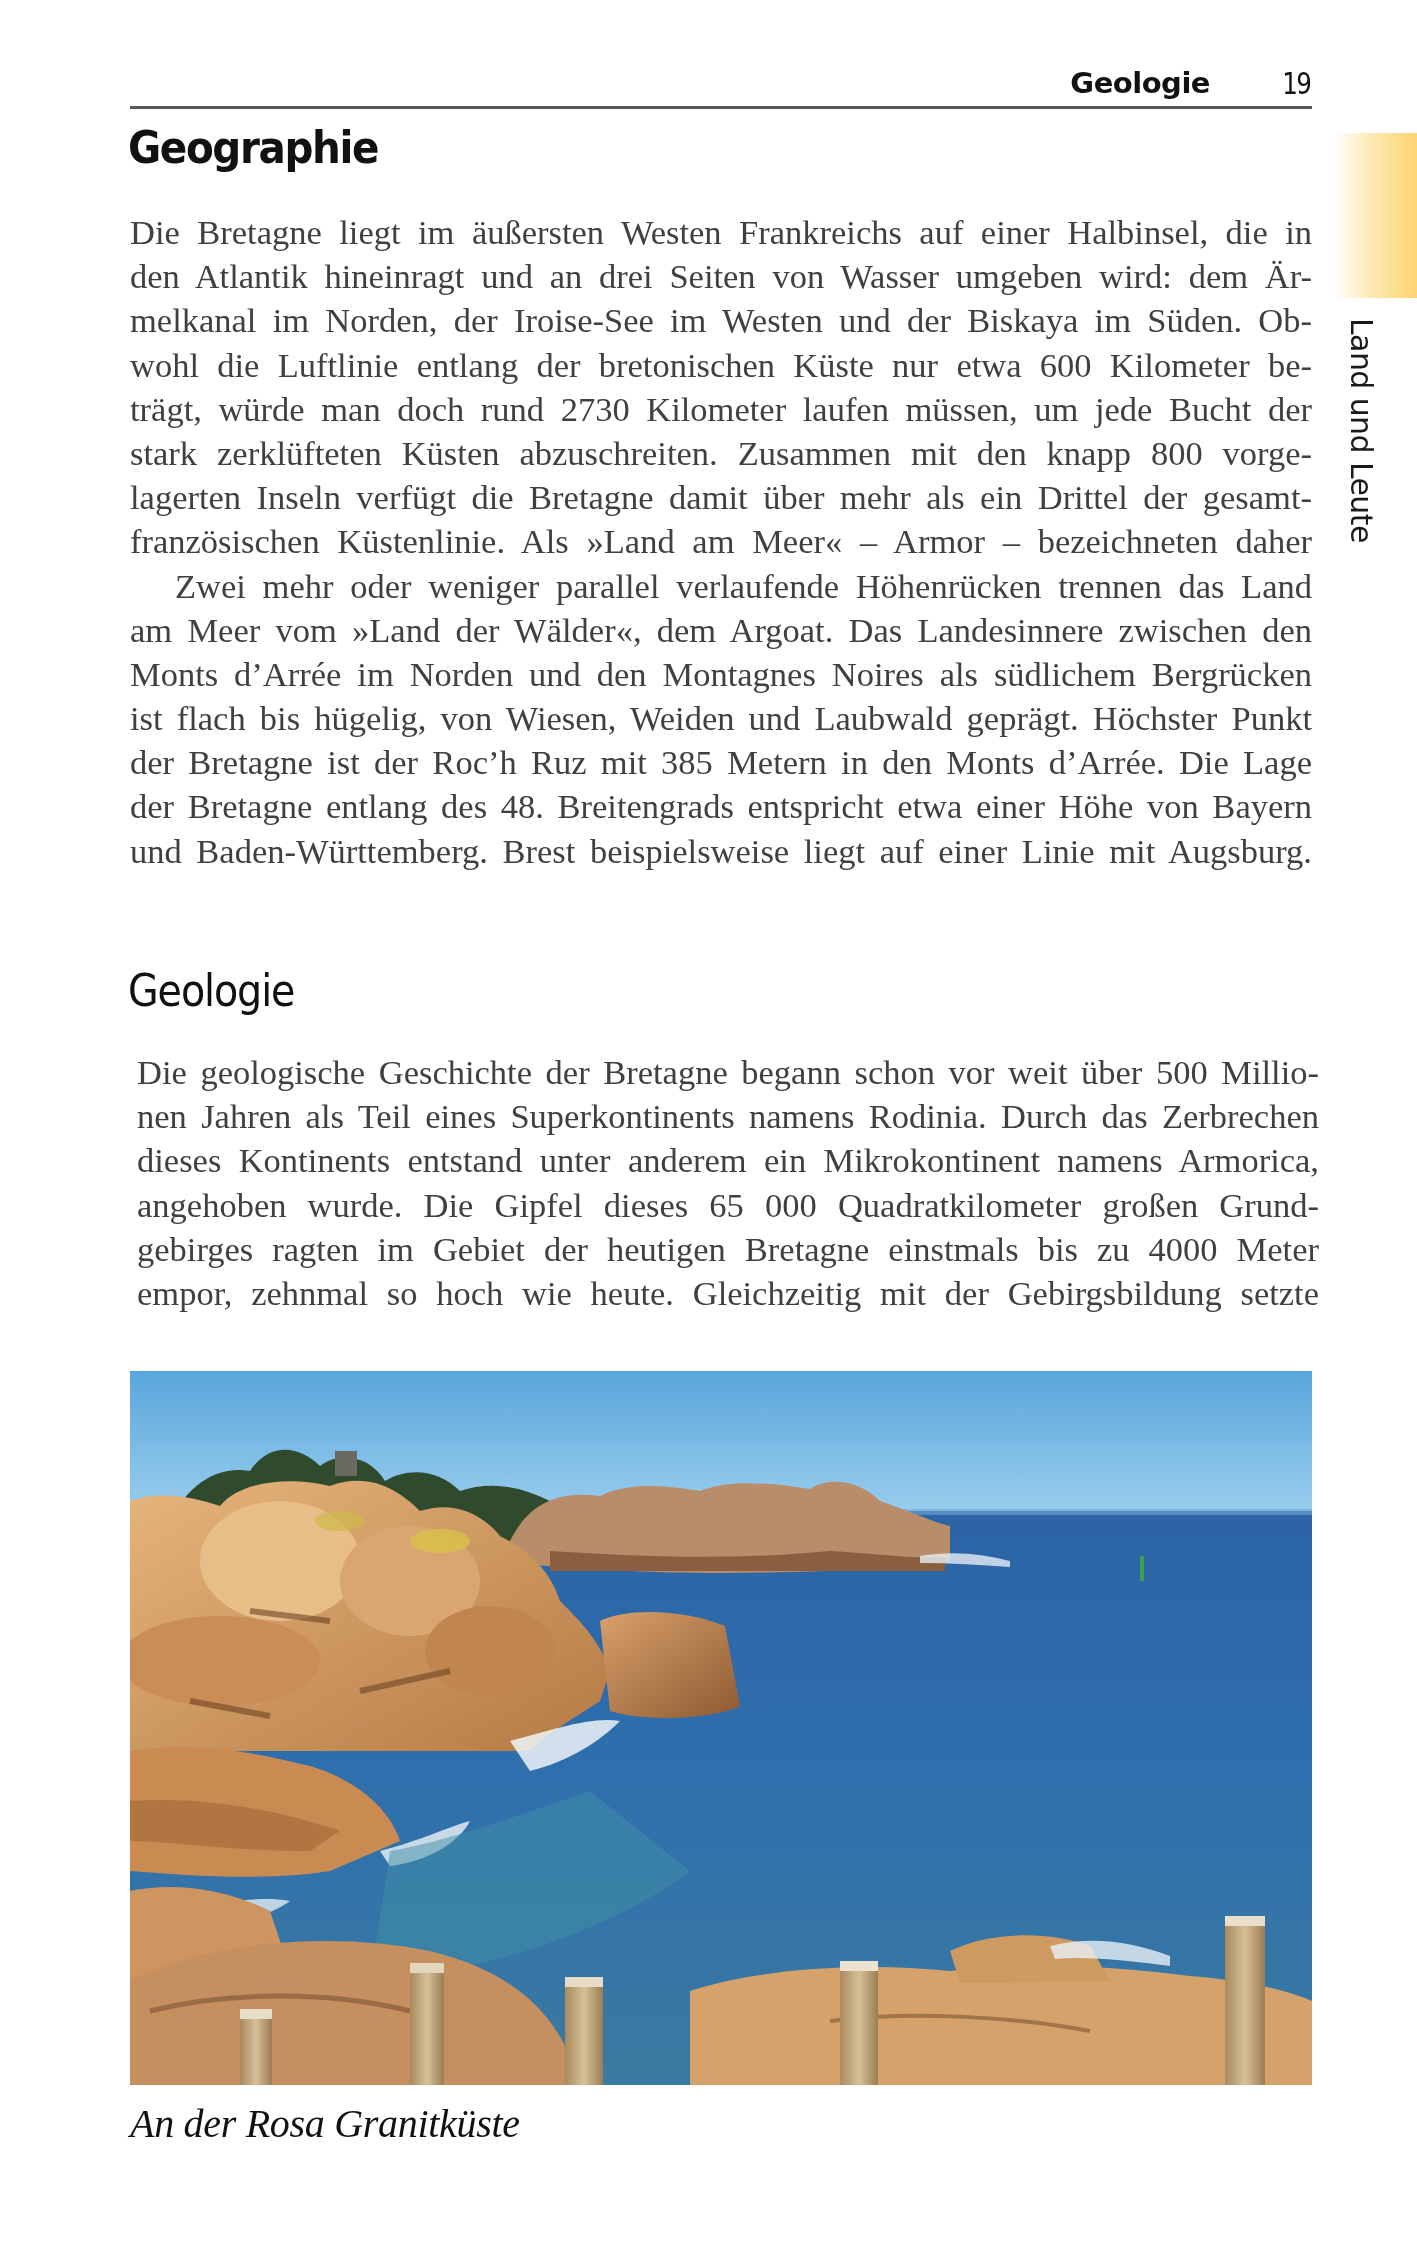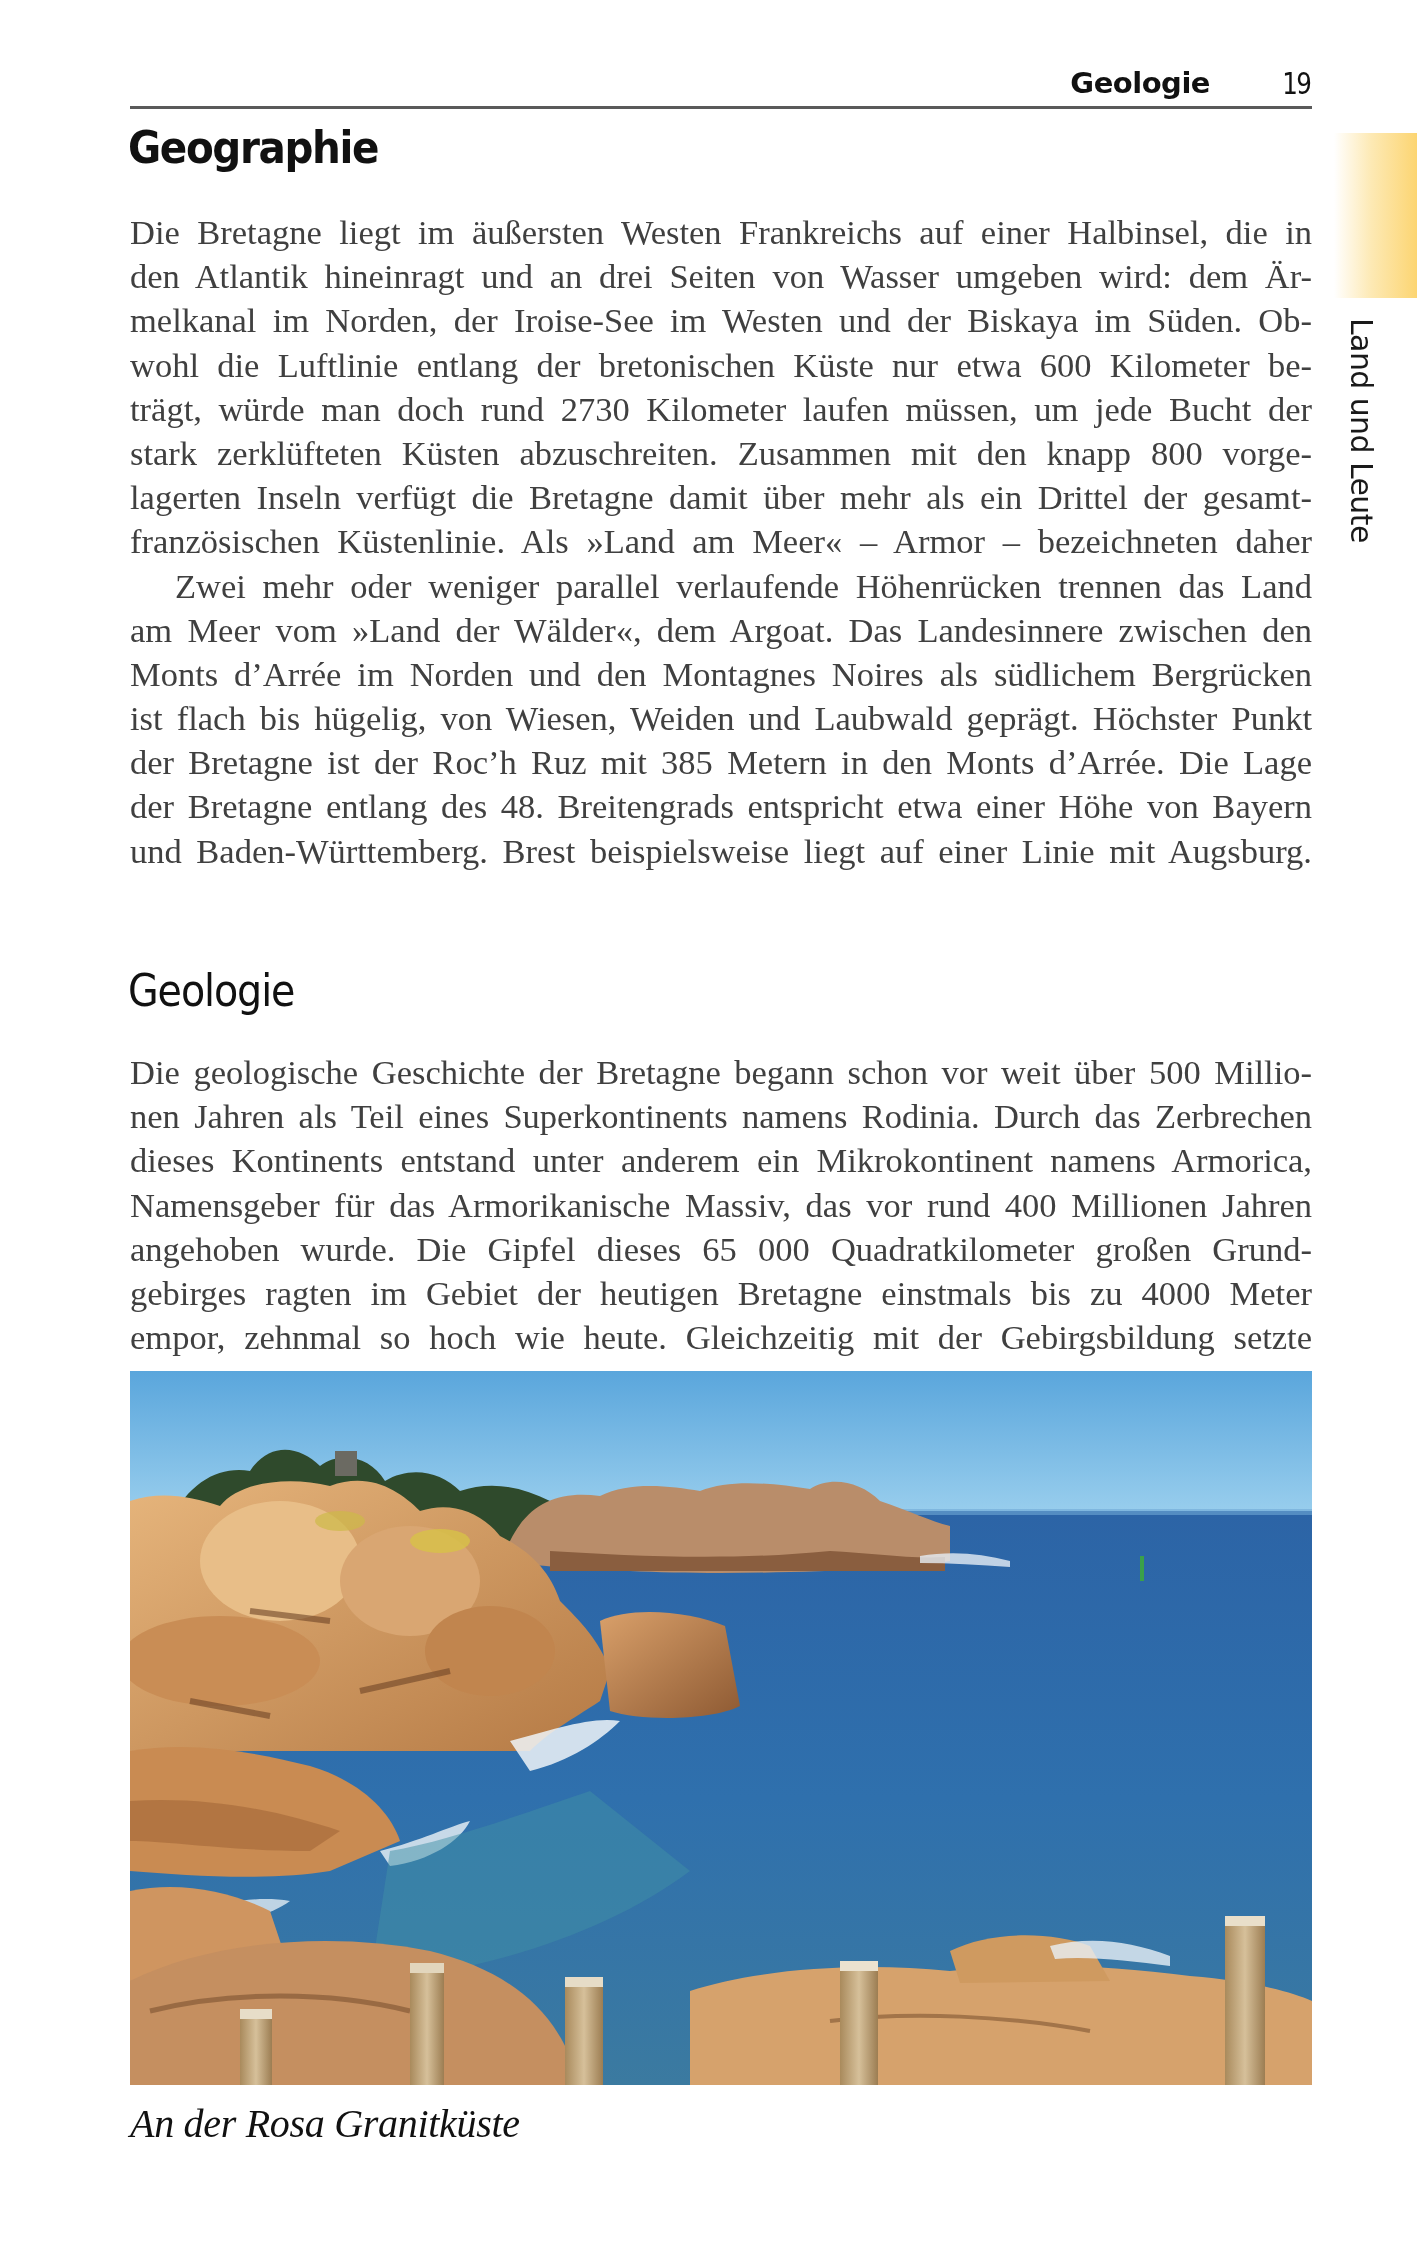--- a/index.html
+++ b/index.html
@@ -15,21 +15,21 @@
   .tab-label span { position: absolute; left: 0; top: 0; width: 240px; height: 36px; transform-origin: 0 0; transform: translate(36px,0) rotate(90deg); font-family: "DejaVu Sans", sans-serif; font-size: 30px; line-height: 36px; color: #1a1a1a; white-space: nowrap; letter-spacing: -0.6px; }
 
   h1.h-geo { position: absolute; left: 128px; top: 122px; margin: 0; font-family: "DejaVu Sans", sans-serif; font-weight: bold; font-size: 44px; letter-spacing: -1.5px; color: #111; transform: scaleX(0.92); transform-origin: left center; }
   h2.h-geol { position: absolute; left: 128px; top: 965px; margin: 0; font-family: "DejaVu Sans", sans-serif; font-weight: normal; font-size: 44px; letter-spacing: -1.2px; color: #111; transform: scaleX(0.9); transform-origin: left center; }
 
   .body-text { position: absolute; left: 130px; width: 1182px; font-family: "Liberation Serif", serif; font-size: 34.5px; color: #404040; }
   .body-text .ln { display: block; height: 44.2px; line-height: 44.2px; text-align: justify; text-align-last: justify; white-space: nowrap; overflow: visible; }
   .body-text .ln.last { text-align-last: left; }
   .body-text .ln.indent { padding-left: 45px; }
   .geo-body { top: 210px; }
-  .geol-body { top: 1050px; }
+  .geol-body { top: 1050px; margin-left: 7px; }
 
   .photo { position: absolute; left: 130px; top: 1371px; width: 1182px; height: 714px; overflow: hidden; background: #4a8ac4; }
   .photo svg { display: block; }
 
   .caption { position: absolute; left: 130px; top: 2100px; font-family: "Liberation Serif", serif; font-style: italic; font-size: 40px; color: #111; letter-spacing: -0.3px; }
 </style>
 </head>
 <body>
 
 <div class="page">
@@ -63,21 +63,20 @@
     <span class="ln">der Bretagne entlang des 48. Breitengrads entspricht etwa einer Höhe von Bayern</span>
     <span class="ln">und Baden-Württemberg. Brest beispielsweise liegt auf einer Linie mit Augsburg.</span>
   </div>
 
   <h2 class="h-geol">Geologie</h2>
 
   <div class="body-text geol-body">
     <span class="ln">Die geologische Geschichte der Bretagne begann schon vor weit über 500 Millio-</span>
     <span class="ln">nen Jahren als Teil eines Superkontinents namens Rodinia. Durch das Zerbrechen</span>
     <span class="ln">dieses Kontinents entstand unter anderem ein Mikrokontinent namens Armorica,</span>
-    <span class="ln">Namensgeber für das Armorikanische Massiv, das vor rund 400 Millionen Jahren</span>
     <span class="ln">angehoben wurde. Die Gipfel dieses 65 000 Quadratkilometer großen Grund-</span>
     <span class="ln">gebirges ragten im Gebiet der heutigen Bretagne einstmals bis zu 4000 Meter</span>
     <span class="ln">empor, zehnmal so hoch wie heute. Gleichzeitig mit der Gebirgsbildung setzte</span>
   </div>
 
   <div class="photo">
     <svg width="1182" height="714" viewBox="0 0 1182 714" xmlns="http://www.w3.org/2000/svg">
       <defs>
         <linearGradient id="sky" x1="0" y1="0" x2="0" y2="1">
           <stop offset="0" stop-color="#5aa6dc"></stop>

